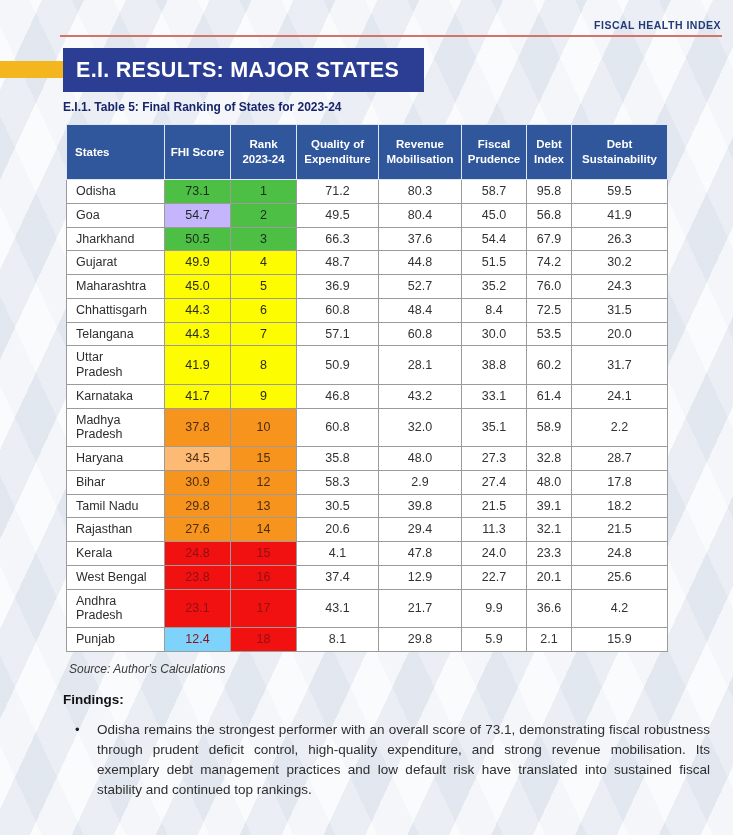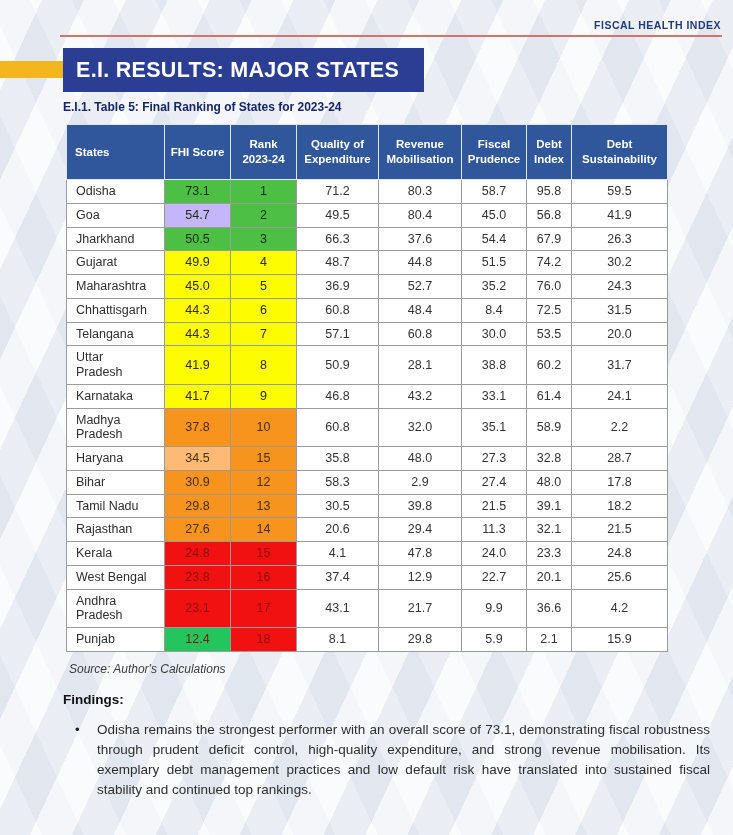--- a/index.html
+++ b/index.html
@@ -309,21 +309,21 @@
             <td style="background: rgb(242, 17, 17); color: rgb(143, 17, 17);">23.1</td>
             <td style="background: rgb(242, 17, 17); color: rgb(143, 17, 17);">17</td>
             <td>43.1</td>
             <td>21.7</td>
             <td>9.9</td>
             <td>36.6</td>
             <td>4.2</td>
           </tr>
           <tr>
             <td class="state">Punjab</td>
-            <td style="background: #22c55e; color: rgb(143, 17, 17);">12.4</td>
+            <td style="background: #7dd3fc; color: rgb(143, 17, 17);">12.4</td>
             <td style="background: rgb(242, 17, 17); color: rgb(143, 17, 17);">18</td>
             <td>8.1</td>
             <td>29.8</td>
             <td>5.9</td>
             <td>2.1</td>
             <td>15.9</td>
           </tr>
         </tbody>
     </table>
 

